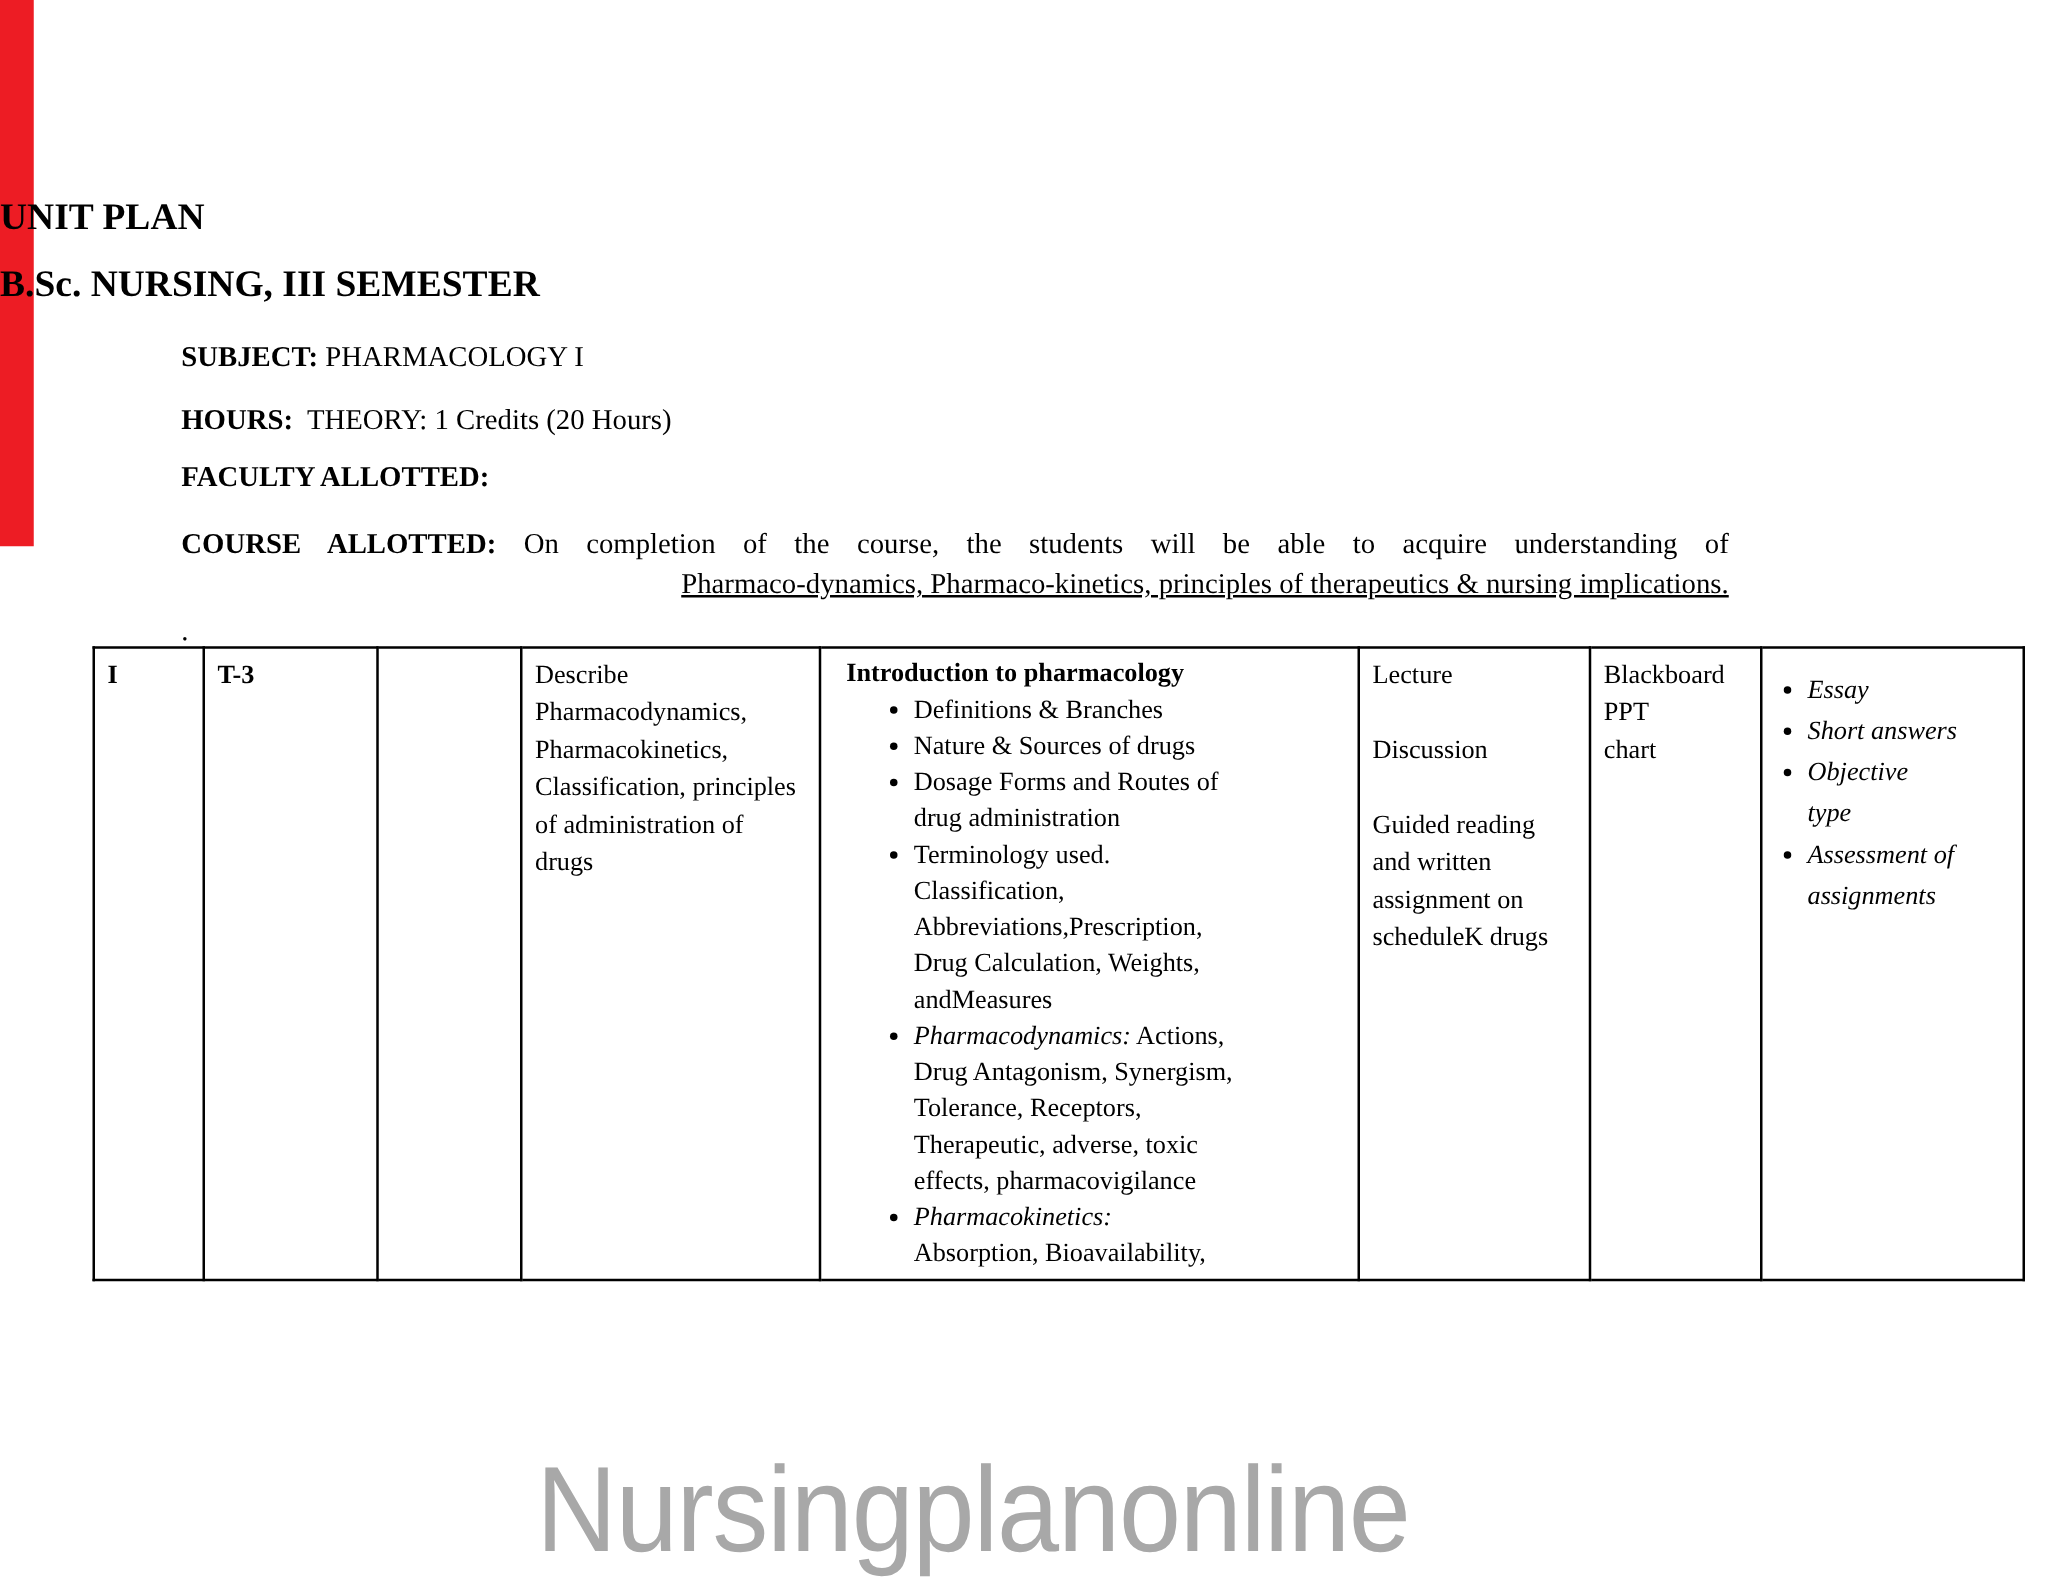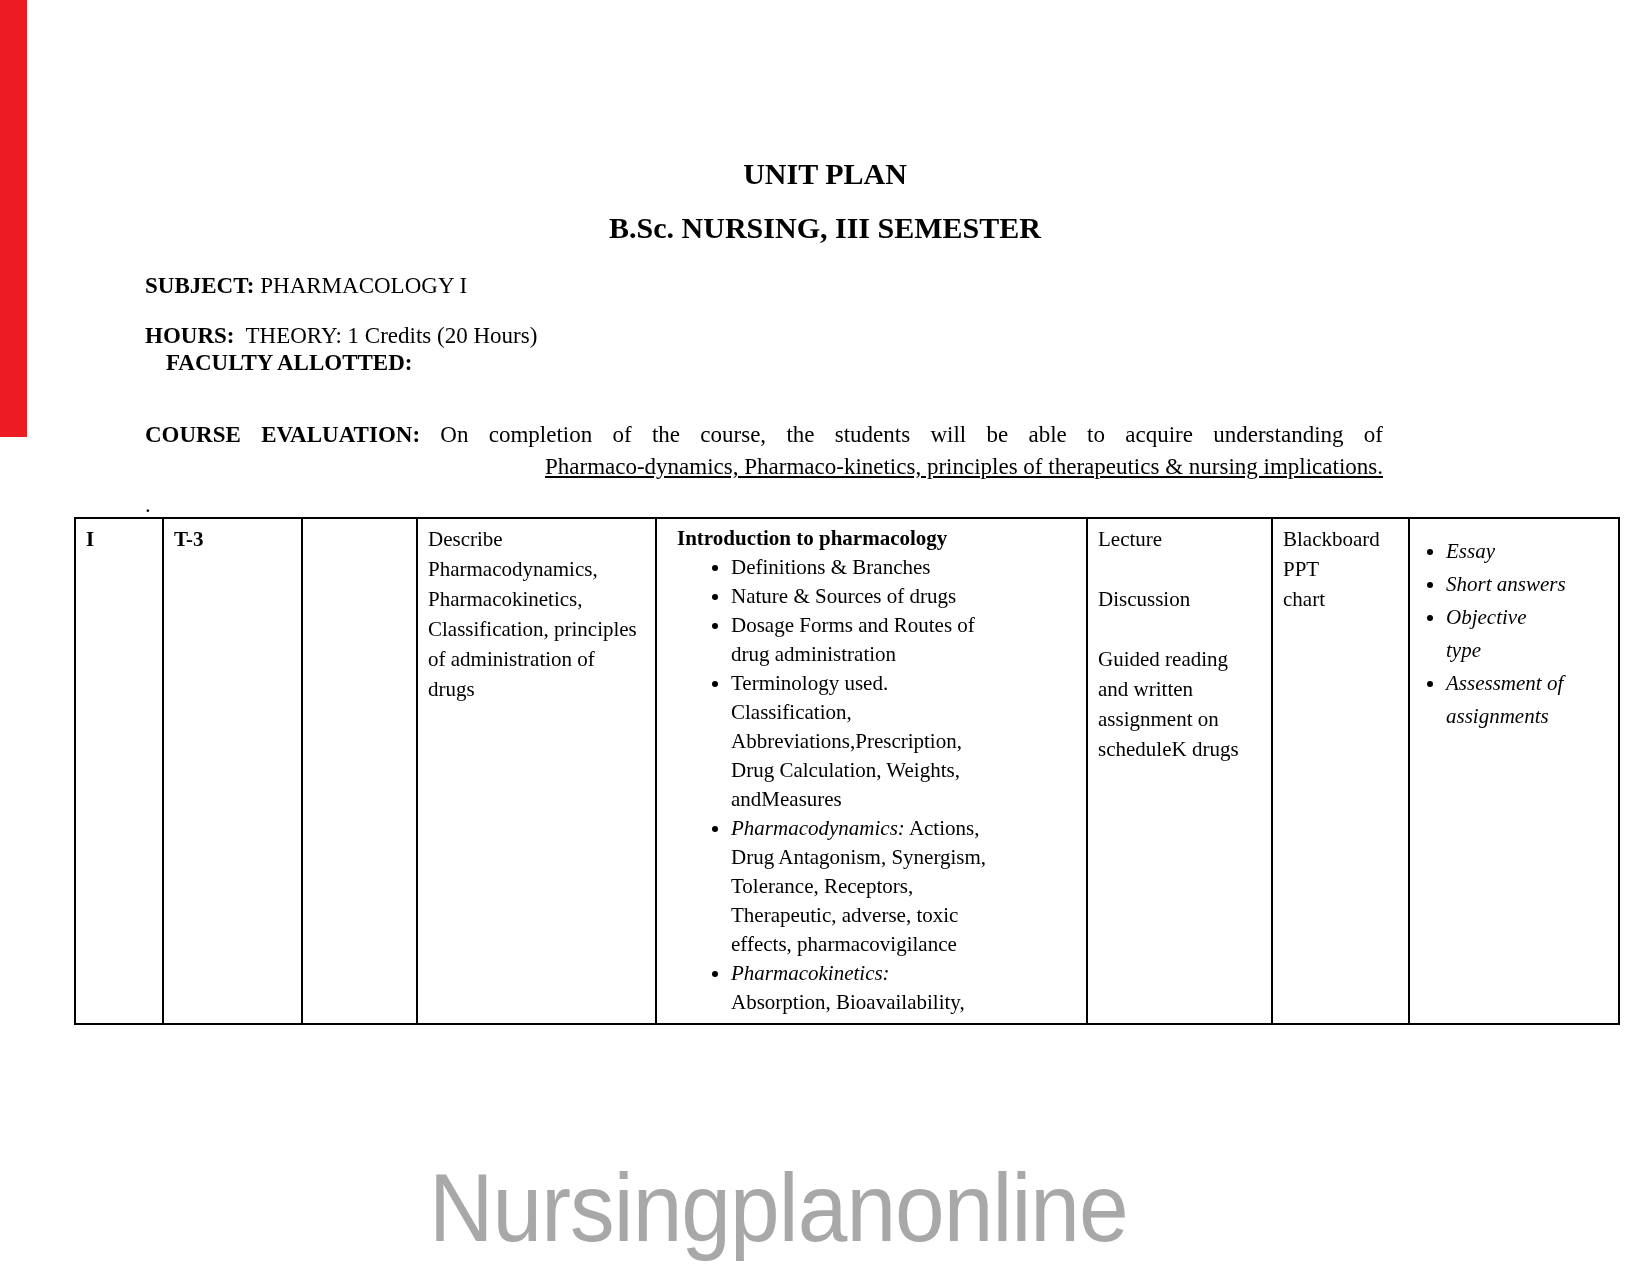--- a/index.html
+++ b/index.html
@@ -5,28 +5,28 @@
   html,body{margin:0;padding:0;}
   body{
     width:1650px;height:1275px;position:relative;overflow:hidden;
     background:#ffffff;color:#000;
     font-family:"Liberation Serif","DejaVu Serif",serif;
   }
   .abs{position:absolute;}
   
   #redbar{left:0;top:0;width:27px;height:437px;background:#ed1c24;}
   
-  .doc-title{left:0;right:0;text-align:center;font-weight:bold;font-size:30px;line-height:1.2;}
+  .doc-title{left:0;right:0;text-align:left;font-weight:bold;font-size:30px;line-height:1.2;}
   #title1{top:156px;}
   #title2{top:210px;}
   
   .meta{left:145px;font-size:23px;line-height:1.3;white-space:nowrap;}
   #subject{top:271px;}
   #hours{top:321px;}
-  #faculty{top:348px;margin-left:21px;}
+  #faculty{top:367px;}
   .meta b,.just b{font-weight:bold;}
   #objective{left:145px;top:419px;width:1238px;font-size:23px;line-height:32px;}
   #objective .l1{text-align:justify;text-align-last:justify;}
   #objective .l2{text-align:right;text-decoration:underline;}
   #straydot{left:145px;top:492px;font-size:23px;}
   
   #plan-table{
     position:absolute;left:74px;top:517px;
     border-collapse:collapse;table-layout:fixed;width:1544px;
     font-size:21px;
@@ -65,21 +65,21 @@
 <div id="title1" class="abs doc-title">UNIT PLAN</div>
 <div id="title2" class="abs doc-title">B.Sc. NURSING, III SEMESTER</div>
 
 <div id="subject" class="abs meta"><b>SUBJECT:</b> <span>PHARMACOLOGY I</span></div>
 
 <div id="hours" class="abs meta"><b>HOURS:</b>&nbsp; <span>THEORY: 1 Credits (20 Hours)</span></div>
 
 <div id="faculty" class="abs meta"><b>FACULTY ALLOTTED:</b></div>
 
 <div id="objective" class="abs just">
-  <div class="l1"><b>COURSE EVALUATION:</b> <span>On completion of the course, the students will be able to acquire understanding of</span></div>
+  <div class="l1"><b>COURSE ALLOTTED:</b> <span>On completion of the course, the students will be able to acquire understanding of</span></div>
   <div class="l2">Pharmaco-dynamics, Pharmaco-kinetics, principles of therapeutics &amp; nursing implications.</div>
 </div>
 
 <div id="straydot" class="abs">.</div>
 
 <table id="plan-table">
   <colgroup>
     <col style="width:88px">
       <col style="width:139px">
       <col style="width:115px">

